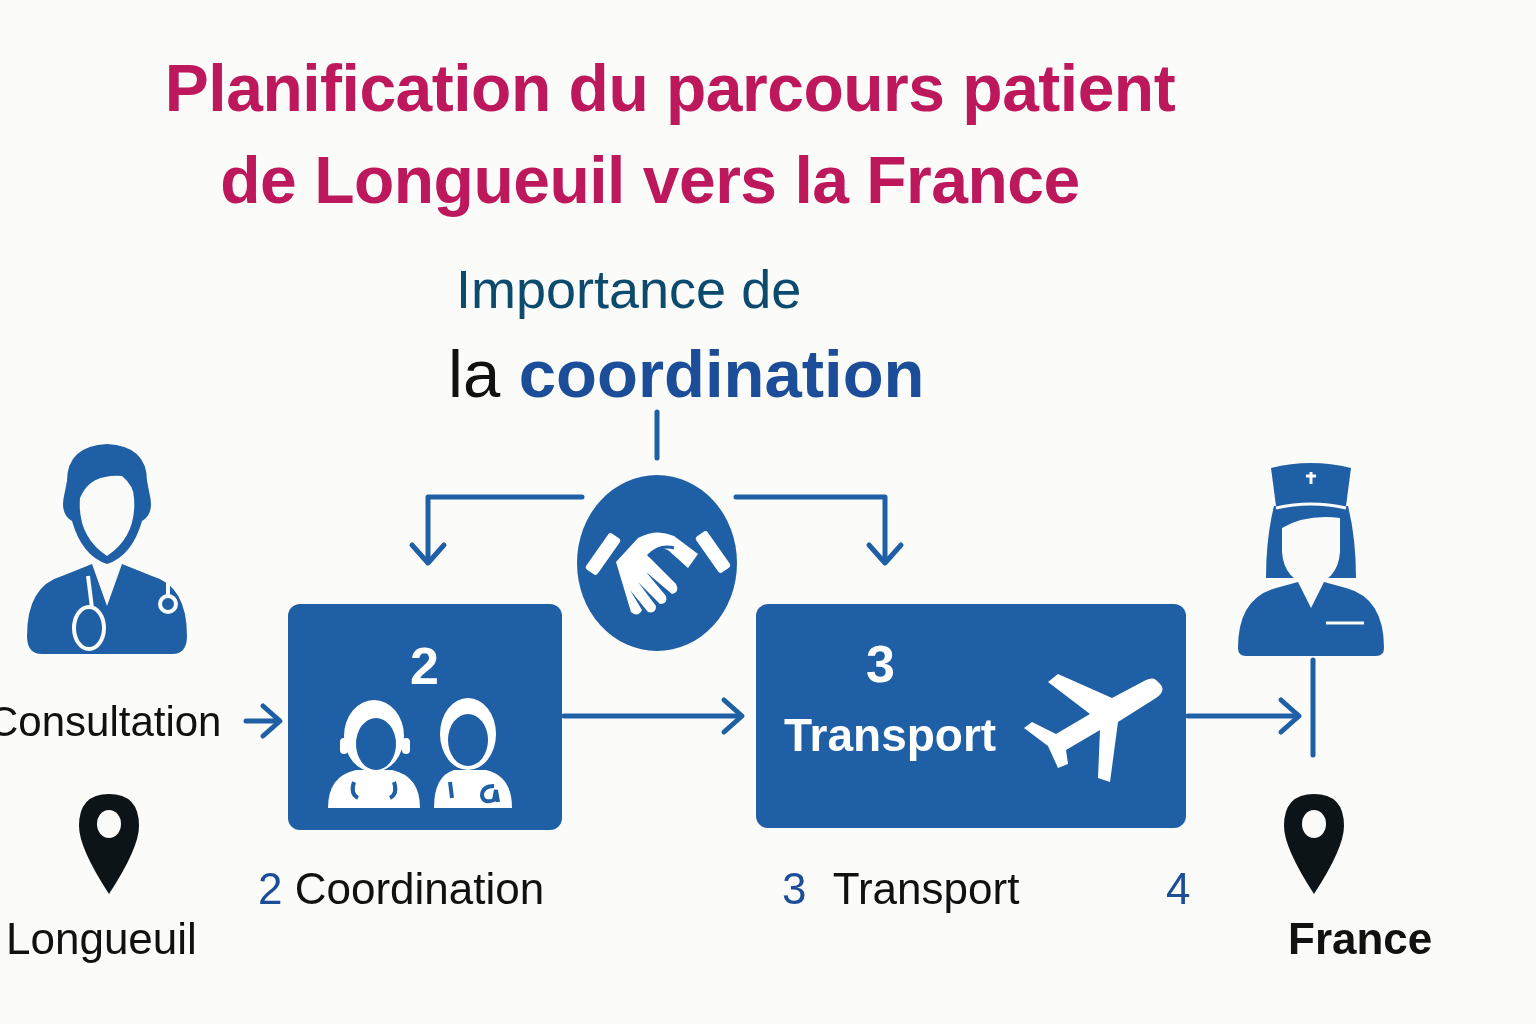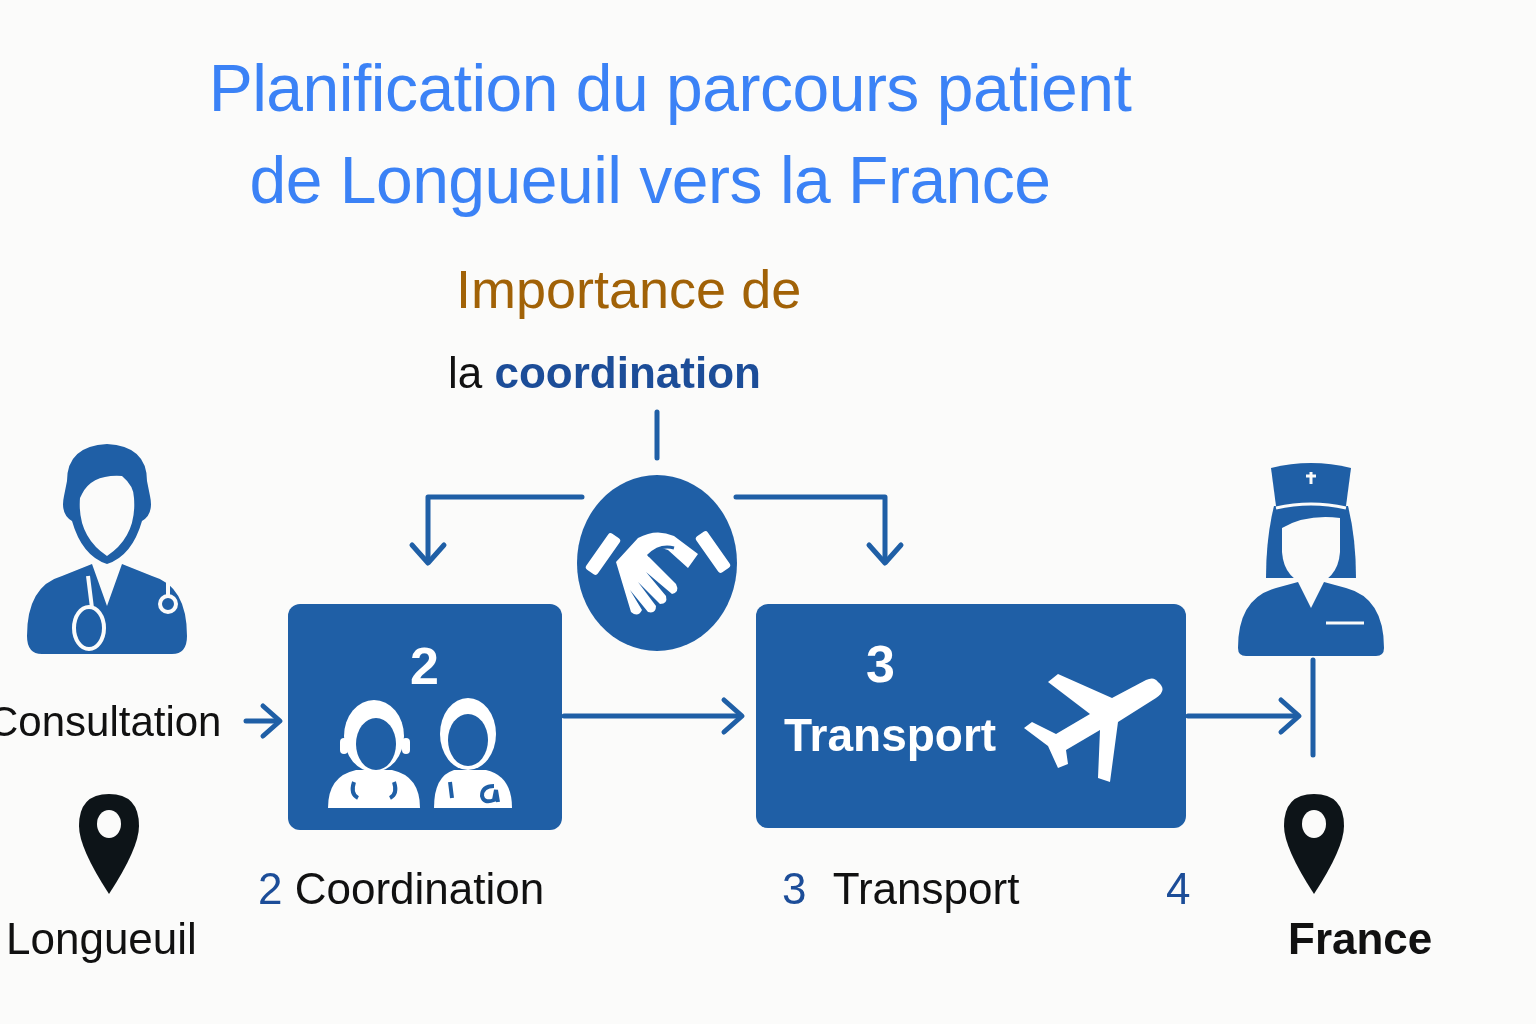--- a/index.html
+++ b/index.html
@@ -1,25 +1,25 @@
 <!DOCTYPE html>
 <html><head>
   <meta charset="utf-8">
   <style>
     html, body { margin:0; padding:0; }
     body {
       width:1536px; height:1024px; background:#fbfbfa; position:relative; overflow:hidden;
       font-family: "Liberation Sans", "DejaVu Sans", sans-serif; color:#111;
     }
     .abs { position:absolute; }
-    .title { left:0; width:1340px; text-align:center; font-weight:400; font-size:66px; letter-spacing:-0.5px; color:#3b82f6; }
+    .title { left:0; width:1340px; text-align:center; font-weight:700; font-size:66px; letter-spacing:-0.5px; color:#be185d; }
     .t1 { top:50px; }
     .t2 { top:142px; left:-20px; }
-    .sub1 { top:258px; left:456px; font-size:54px; color:#a16207; }
-    .sub2 { top:348px; left:448px; font-size:44px; color:#111; }
+    .sub1 { top:258px; left:456px; font-size:54px; color:#0c4a6e; }
+    .sub2 { top:335px; left:448px; font-size:67px; color:#111; }
     .sub2 .hl { color:#1c4d98; font-weight:700; }
     .box { background:#1f5fa6; border-radius:12px; }
     .box2 { left:288px; top:604px; width:274px; height:226px; }
     .box3 { left:756px; top:604px; width:430px; height:224px; }
     .boxnum { color:#fff; font-weight:700; font-size:52px; position:absolute; }
     .boxlabel { color:#fff; font-weight:700; font-size:46px; position:absolute; }
     .lbl { font-size:44px; color:#111; }
     .num { color:#1c4d98; }
     svg { position:absolute; overflow:visible; }
   </style>

